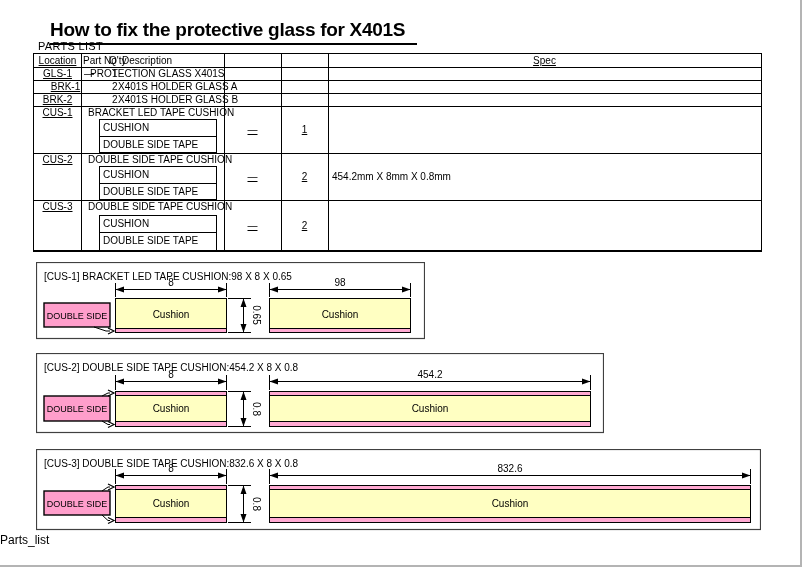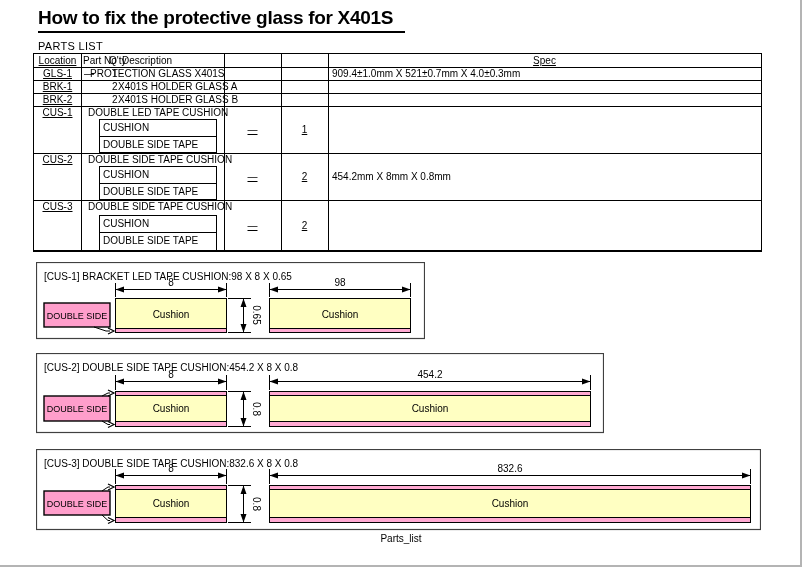--- a/index.html
+++ b/index.html
@@ -3,21 +3,21 @@
 <meta charset="utf-8">
 <style>
   html,body { margin:0; padding:0; background:#fff; }
   #page {
     position:relative; width:802px; height:567px; background:#ffffff;
     font-family:"Liberation Sans", sans-serif; color:#000; overflow:hidden;
     border-right:2px solid #b4b4b4; border-bottom:2px solid #b4b4b4; box-sizing:border-box;
   }
   
   #title {
-    position:absolute; left:38px; top:7px; margin:0;
+    position:absolute; left:38px; top:7px; margin:12px;
     font-size:19px; font-weight:bold; letter-spacing:-0.3px;
     border-bottom:2px solid #000; padding:0 12px 2px 0; white-space:nowrap;
   }
   #parts-list-label { position:absolute; left:38px; top:40px; font-size:11px; letter-spacing:0.3px; }
 
   
   #parts-table {
     position:absolute; left:33px; top:53px; width:727px; height:196px;
     border:1px solid #000; border-bottom:2px solid #000; box-sizing:content-box;
   }
@@ -36,21 +36,21 @@
   .dg-title { font-size:10px; }
   .dim-label { font-size:10px; text-anchor:middle; }
   .cushion-label { font-size:10px; text-anchor:middle; }
   .ds-label { font-size:9px; text-anchor:middle; }
   .dline { stroke:#000; stroke-width:1; fill:none; }
   .outline { fill:none; stroke:#000; stroke-width:1; }
   .dgbox { fill:none; stroke:#404040; stroke-width:1.2; }
   .arr { fill:#000; stroke:none; }
   .openarr { fill:none; stroke:#000; stroke-width:1.2; }
 
-  #footer-label { position:absolute; left:0; top:533px; width:802px; text-align:center; font-size:10px; }
+  #footer-label { position:absolute; left:0; top:533px; width:802px; text-align:left; font-size:12px; }
 </style>
 </head>
 <body>
 
 <div id="page">
 
   <h1 id="title">How to fix the protective glass for X401S</h1>
   <div id="parts-list-label">PARTS LIST</div>
 
   <div id="parts-table">
@@ -70,32 +70,31 @@
     <span class="t cc" style="left:0;top:0;width:47px">Location</span>
     <span class="t" style="left:49px;top:0">Part No</span>
     <span class="t" style="left:75px;top:0">Q'ty</span>
     <span class="t" style="left:88px;top:0;background:transparent">Description</span>
     <span class="t cc" style="left:294px;top:0;width:433px">Spec</span>
 
     <span class="t cc" style="left:0;top:13px;width:47px">GLS-1</span>
     <span class="t" style="left:50px;top:13px">—</span>
     <span class="t" style="left:56px;top:13px">PROTECTION GLASS X401S</span>
     <span class="t" style="left:78px;top:13px">1</span>
-    <span class="t" style="left:298px;top:13px">909.4±1.0mm X 521±0.7mm X 4.0±0.3mm</span>
-
-    <span class="t cc" style="left:0;top:26px;width:47px">BRK-1</span>
+
+    <span class="t cc" style="left:8px;top:26px;width:47px">BRK-1</span>
     <span class="t" style="left:78px;top:26px">2</span>
     <span class="t" style="left:84px;top:26px">X401S HOLDER GLASS A</span>
 
     <span class="t cc" style="left:0;top:39px;width:47px">BRK-2</span>
     <span class="t" style="left:78px;top:39px">2</span>
     <span class="t" style="left:84px;top:39px">X401S HOLDER GLASS B</span>
 
     <span class="t cc" style="left:0;top:52px;width:47px">CUS-1</span>
-    <span class="t" style="left:54px;top:52px">DOUBLE LED TAPE CUSHION</span>
+    <span class="t" style="left:54px;top:52px">BRACKET LED TAPE CUSHION</span>
     <div class="subbox" style="top:65px;height:34px">
       <div class="subcell first">CUSHION</div>
       <div class="subcell">DOUBLE SIDE TAPE</div>
     </div>
     <div class="t cc blockmid" style="left:190px;top:52px;width:57px;height:47px">—</div>
     <div class="t cc blockmid" style="left:247px;top:52px;width:47px;height:47px">1</div>
 
     <span class="t cc" style="left:0;top:99px;width:47px">CUS-2</span>
     <span class="t" style="left:54px;top:99px">DOUBLE SIDE TAPE CUSHION</span>
     <div class="subbox" style="top:112px;height:34px">

